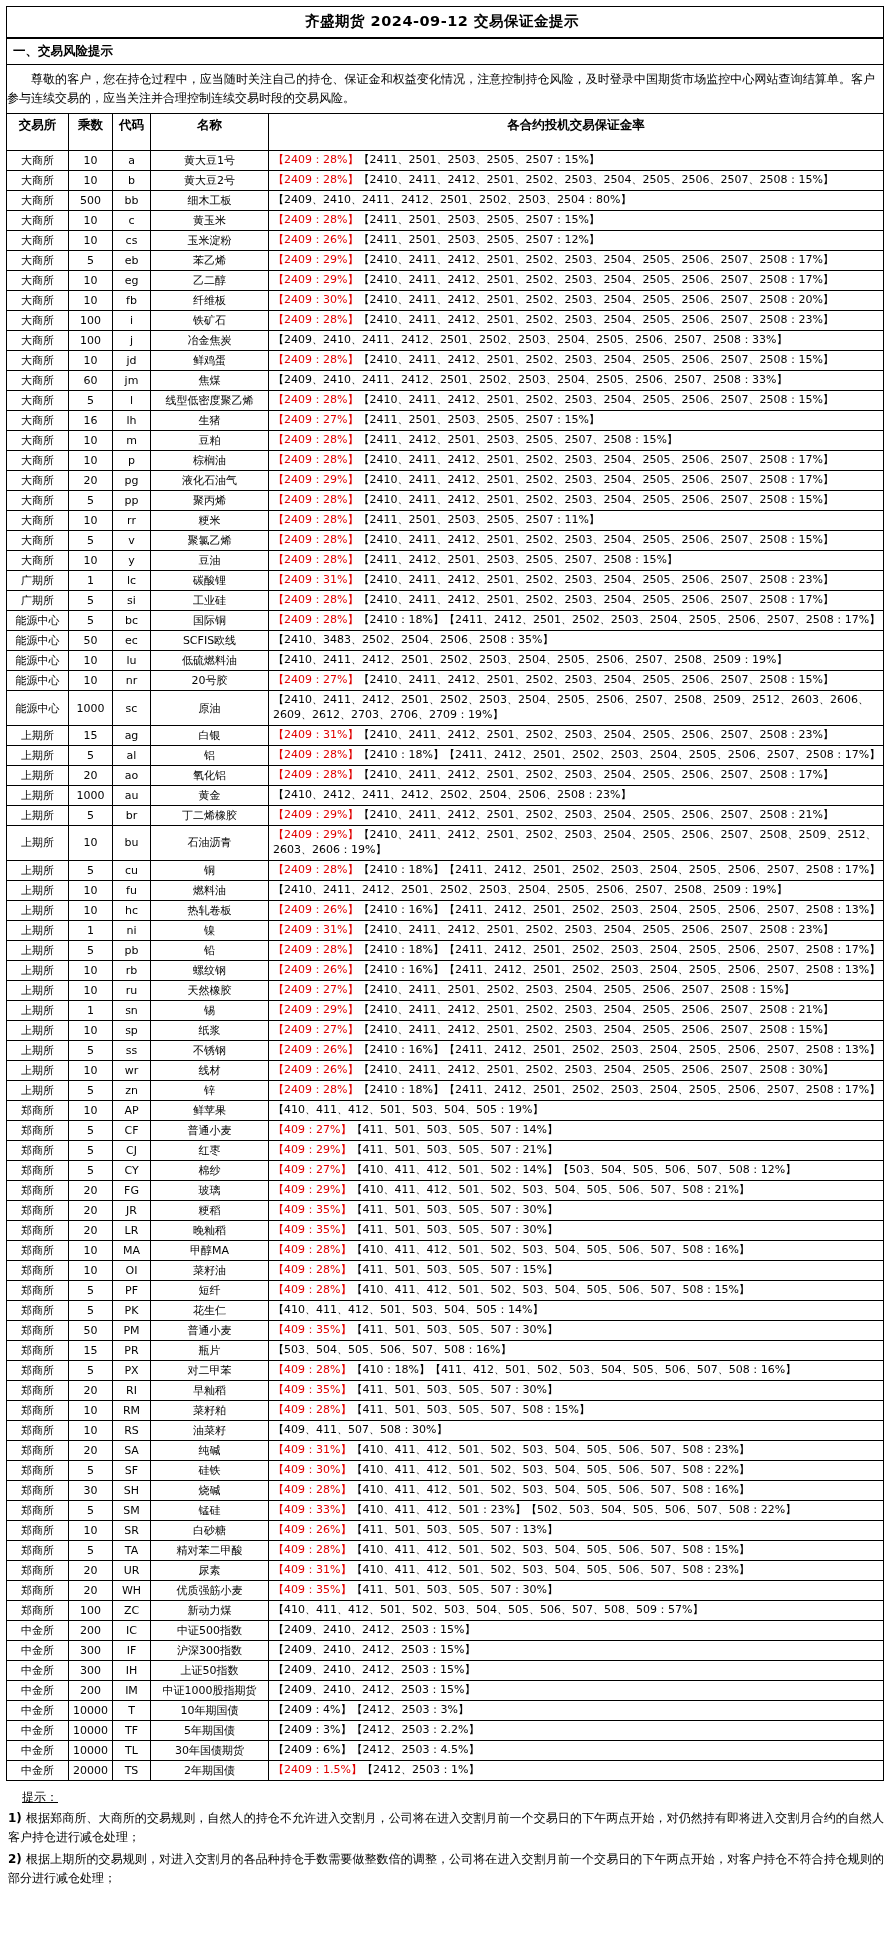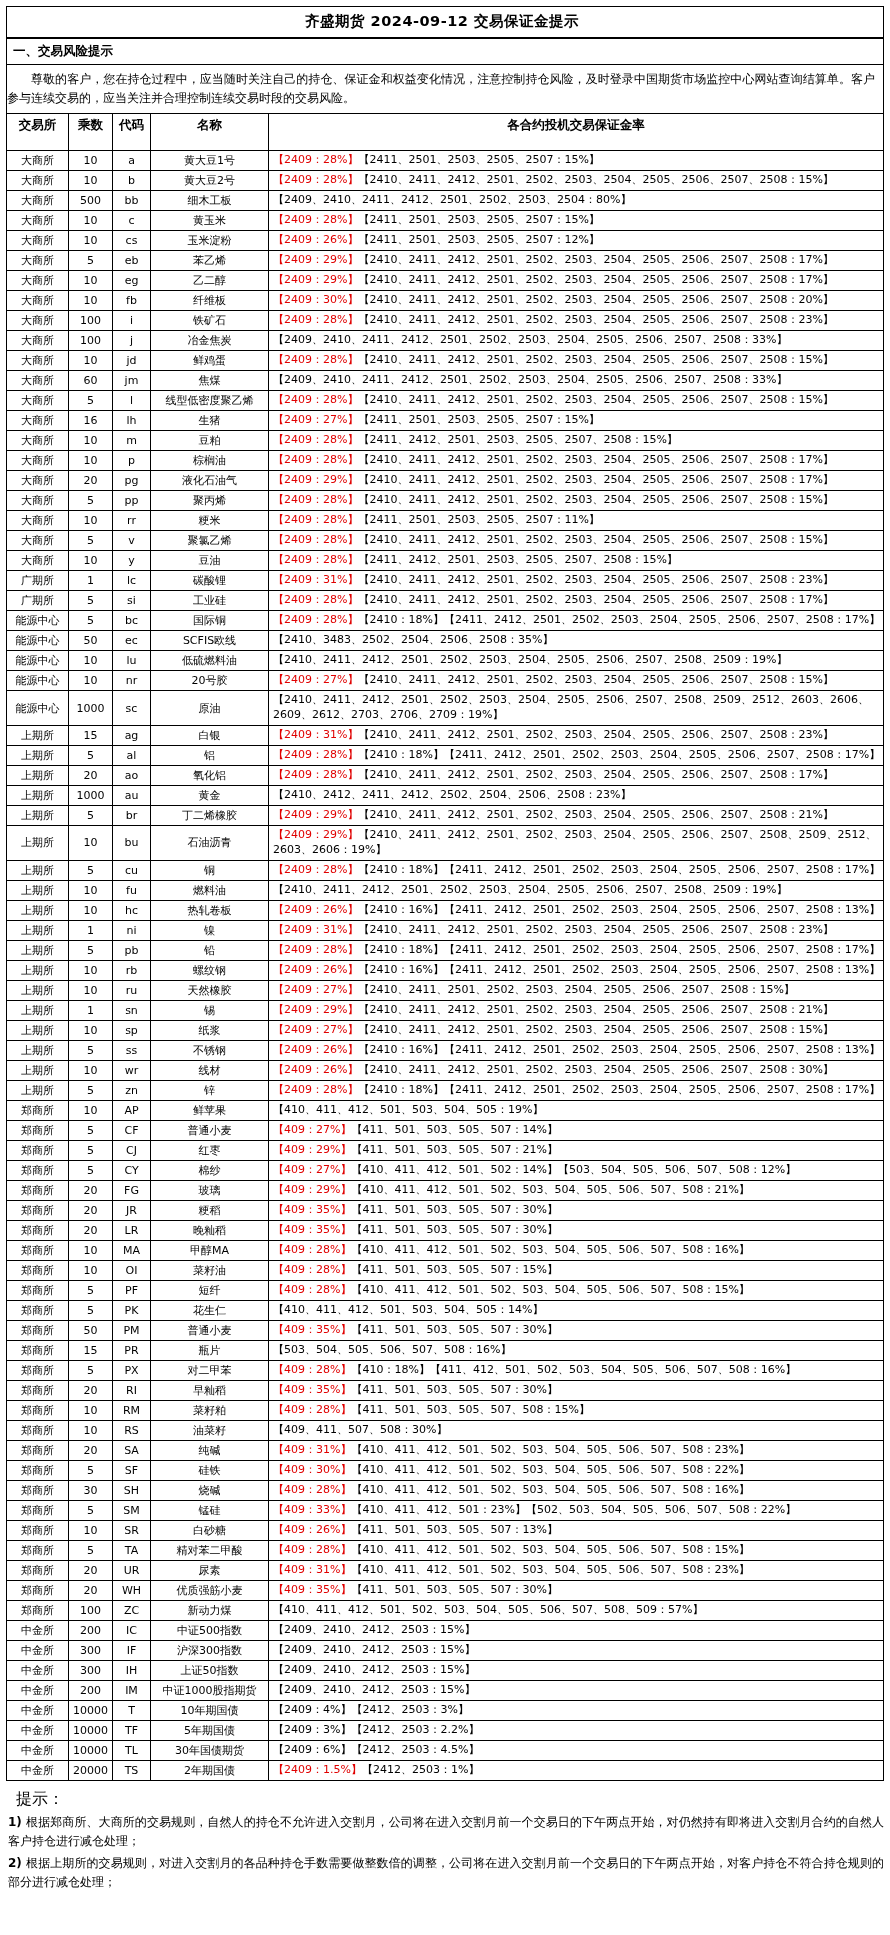--- a/index.html
+++ b/index.html
@@ -45,21 +45,21 @@
     font-size: 11px;
     padding: 2px 2px;
     height: 19px;
   }
   .c-exch { width: 62px; text-align: center; }
   .c-mult { width: 44px; text-align: center; }
   .c-code { width: 38px; text-align: center; }
   .c-name { width: 118px; text-align: center; }
   .c-rate { text-align: left; padding-left: 4px !important; }
   .rate { white-space: normal; line-height: 1.35; }
-  .footer-title { font-size: 16px; font-weight: normal; margin: 8px 0 2px 10px; }
+  .footer-title { font-size: 12px; font-weight: normal; margin: 8px 0 2px 16px; text-decoration: underline; }
   .footer-item {
     font-size: 12px;
     line-height: 1.6;
     margin: 3px 0 3px 2px;
     text-align: justify;
   }
   .footer-item b { font-weight: bold; }
   .tall td { height: 34px; }
 </style>
 </head>

